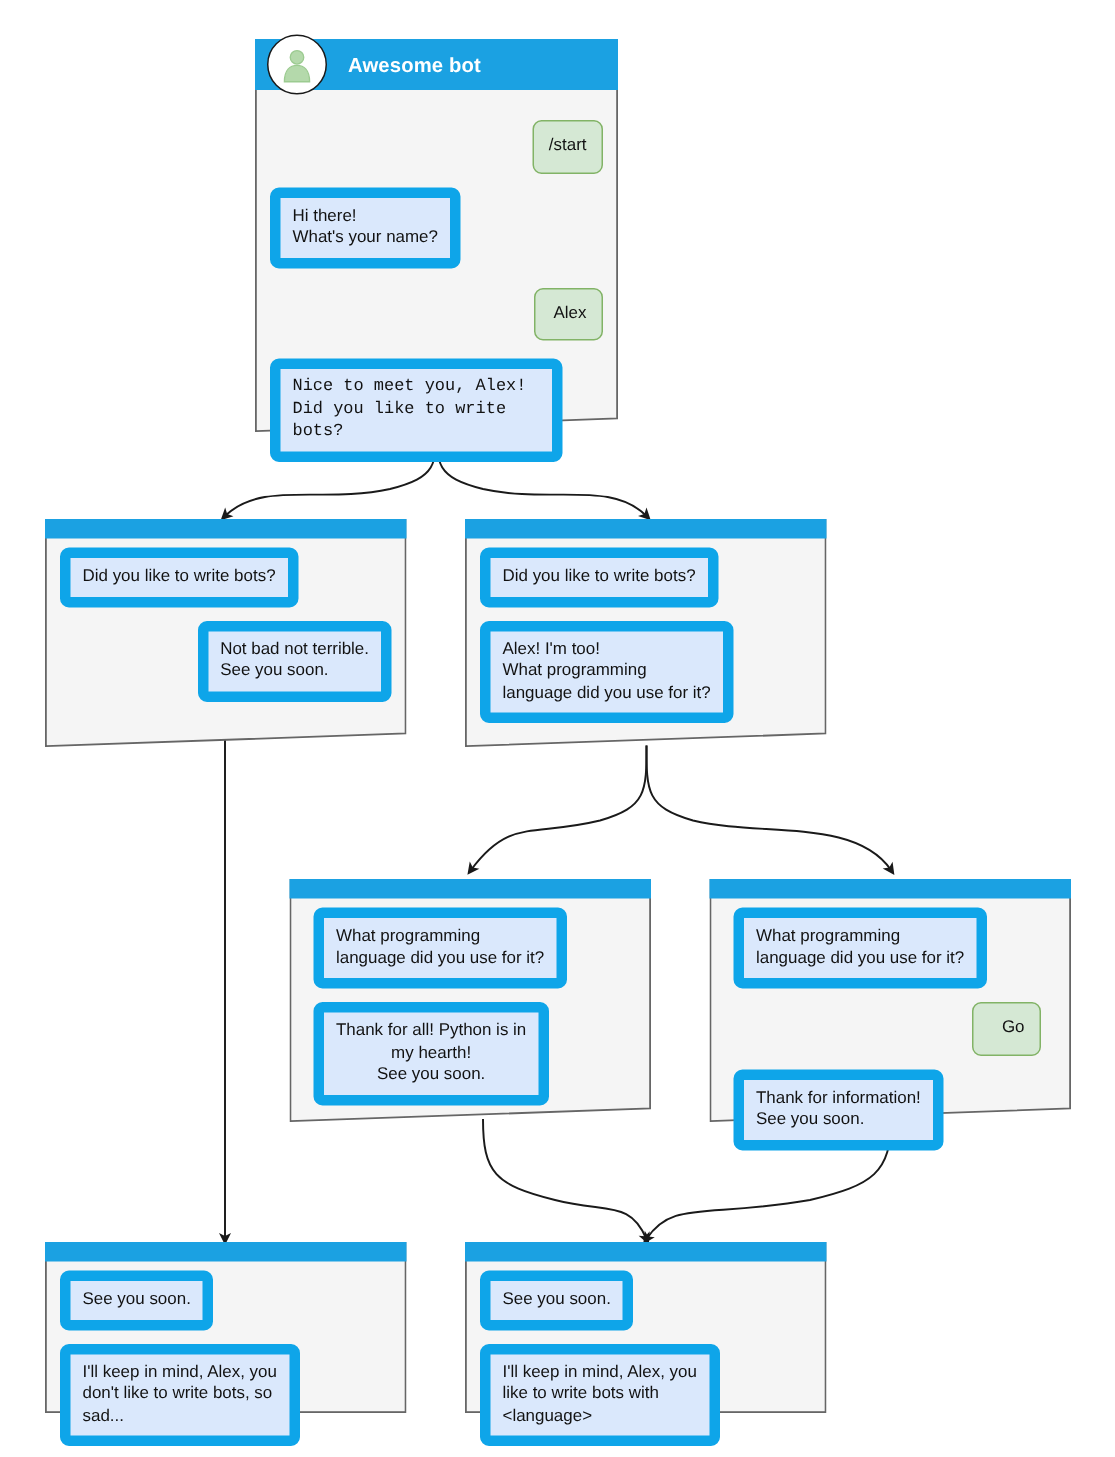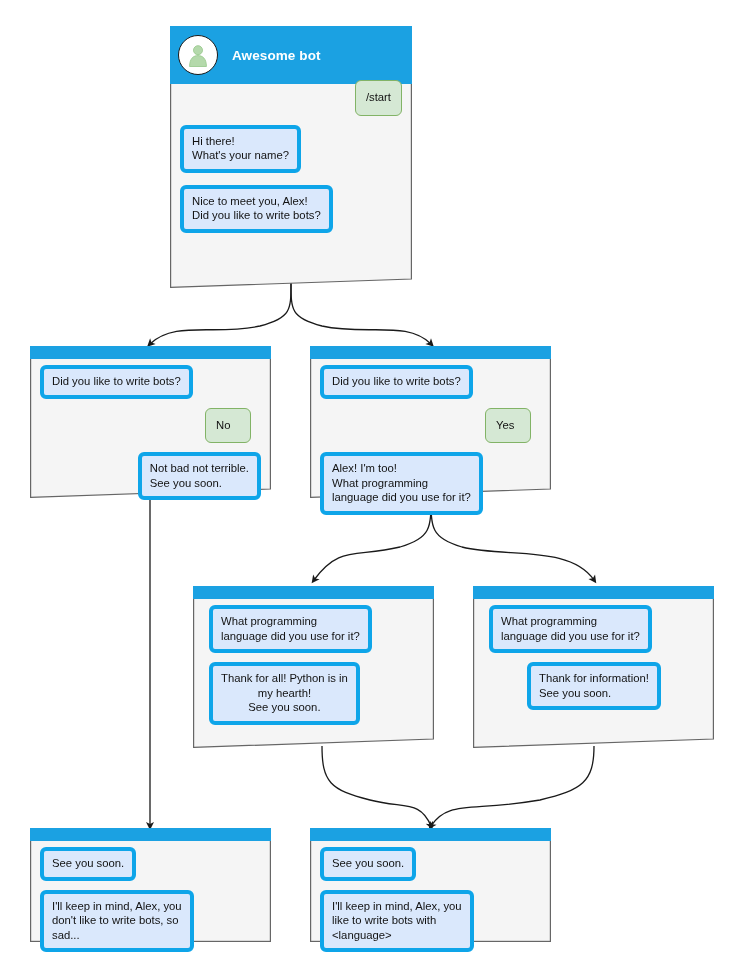--- a/index.html
+++ b/index.html
@@ -46,21 +46,21 @@
     left: 0; top: 0;
     width: 100%;
     height: 100%;
   }
 
   
   .titlebar {
     position: absolute;
     left: 0; top: 0;
     width: 100%;
-    height: 58px;
+    height: 34px;
     background: #1ba1e2;
     display: flex;
     align-items: center;
     box-sizing: border-box;
     padding-left: 8px;
   }
   .titlebar.plain {
     height: 13px;
     padding: 0;
   }
@@ -104,27 +104,27 @@
     border-radius: 6px;
     padding: 5px 8px 6px 8px;
     font-size: 11.3px;
     line-height: 14.6px;
     color: #121212;
     white-space: pre-line;
     max-width: 195px;
   }
   .bubble.bot {
     background: #dae8fc;
-    border: 4px solid #0ea5e9;
+    border: 7px solid #0ea5e9;
   }
   .bubble.user {
     background: #d5e8d4;
     border: 1px solid #82b366;
     min-width: 46px;
-    text-align: left;
+    text-align: right;
     padding: 9px 10px 10px 10px;
   }
 </style>
 </head>
 <body>
 
 <div id="canvas">
 
   <svg class="connectors" viewBox="0 0 743 971" xmlns="http://www.w3.org/2000/svg">
     <defs>
@@ -161,61 +161,58 @@
         <div class="bot-title">Awesome bot</div>
       </div>
       <div class="msgs" style="top:46px;">
         <div class="row user">
           <div class="bubble user">/start</div>
         </div>
         <div class="row bot">
           <div class="bubble bot">Hi there!
 What's your name?</div>
         </div>
-        <div class="row bot" style="margin-top:12px;">
+        <div class="row user" style="margin-top:13px;">
+          <div class="bubble user">Alex</div>
+        </div>
+        <div class="row bot" style="margin-top:12px;font-family:Liberation Mono, monospace;">
           <div class="bubble bot">Nice to meet you, Alex!
 Did you like to write bots?</div>
         </div>
       </div>
     </div>
   </div>
 
   <div class="window" style="left:30px; top:346px; width:241px; height:152px;">
     <svg class="win-shape" viewBox="0 0 241 152" preserveAspectRatio="none">
       <polygon points="0.6,0.6 240.4,0.6 240.4,143 0.6,151.4" fill="#f5f5f5" stroke="#666666" stroke-width="1.2"></polygon>
     </svg>
     <div class="win-inner">
       <div class="titlebar plain"></div>
       <div class="msgs" style="top:13px; padding-top:6px;">
         <div class="row bot">
           <div class="bubble bot">Did you like to write bots?</div>
         </div>
-        <div class="row user" style="margin-top:7px; padding-right:10px;">
-          <div class="bubble user">No</div>
-        </div>
         <div class="row bot" style="margin-top:9px;justify-content:flex-end;">
           <div class="bubble bot">Not bad not terrible.
 See you soon.</div>
         </div>
       </div>
     </div>
   </div>
 
   <div class="window" style="left:310px; top:346px; width:241px; height:152px;">
     <svg class="win-shape" viewBox="0 0 241 152" preserveAspectRatio="none">
       <polygon points="0.6,0.6 240.4,0.6 240.4,143 0.6,151.4" fill="#f5f5f5" stroke="#666666" stroke-width="1.2"></polygon>
     </svg>
     <div class="win-inner">
       <div class="titlebar plain"></div>
       <div class="msgs" style="top:13px; padding-top:6px;">
         <div class="row bot">
           <div class="bubble bot">Did you like to write bots?</div>
-        </div>
-        <div class="row user" style="margin-top:7px; padding-right:10px;">
-          <div class="bubble user">Yes</div>
         </div>
         <div class="row bot" style="margin-top:9px;">
           <div class="bubble bot">Alex! I'm too!
 What programming
 language did you use for it?</div>
         </div>
       </div>
     </div>
   </div>
 
@@ -243,21 +240,24 @@
     <svg class="win-shape" viewBox="0 0 241 162" preserveAspectRatio="none">
       <polygon points="0.6,0.6 240.4,0.6 240.4,153 0.6,161.4" fill="#f5f5f5" stroke="#666666" stroke-width="1.2"></polygon>
     </svg>
     <div class="win-inner">
       <div class="titlebar plain"></div>
       <div class="msgs" style="top:13px; padding-top:6px; padding-left:16px;">
         <div class="row bot">
           <div class="bubble bot">What programming
 language did you use for it?</div>
         </div>
-        <div class="row bot" style="margin-top:9px;margin-left:38px;">
+        <div class="row user" style="margin-top:7px; padding-right:10px;">
+          <div class="bubble user">Go</div>
+        </div>
+        <div class="row bot" style="margin-top:9px;">
           <div class="bubble bot">Thank for information!
 See you soon.</div>
         </div>
       </div>
     </div>
   </div>
 
   <div class="window" style="left:30px; top:828px; width:241px; height:114px;">
     <svg class="win-shape" viewBox="0 0 241 114" preserveAspectRatio="none">
       <rect x="0.6" y="0.6" width="239.8" height="112.8" fill="#f5f5f5" stroke="#666666" stroke-width="1.2"></rect>

